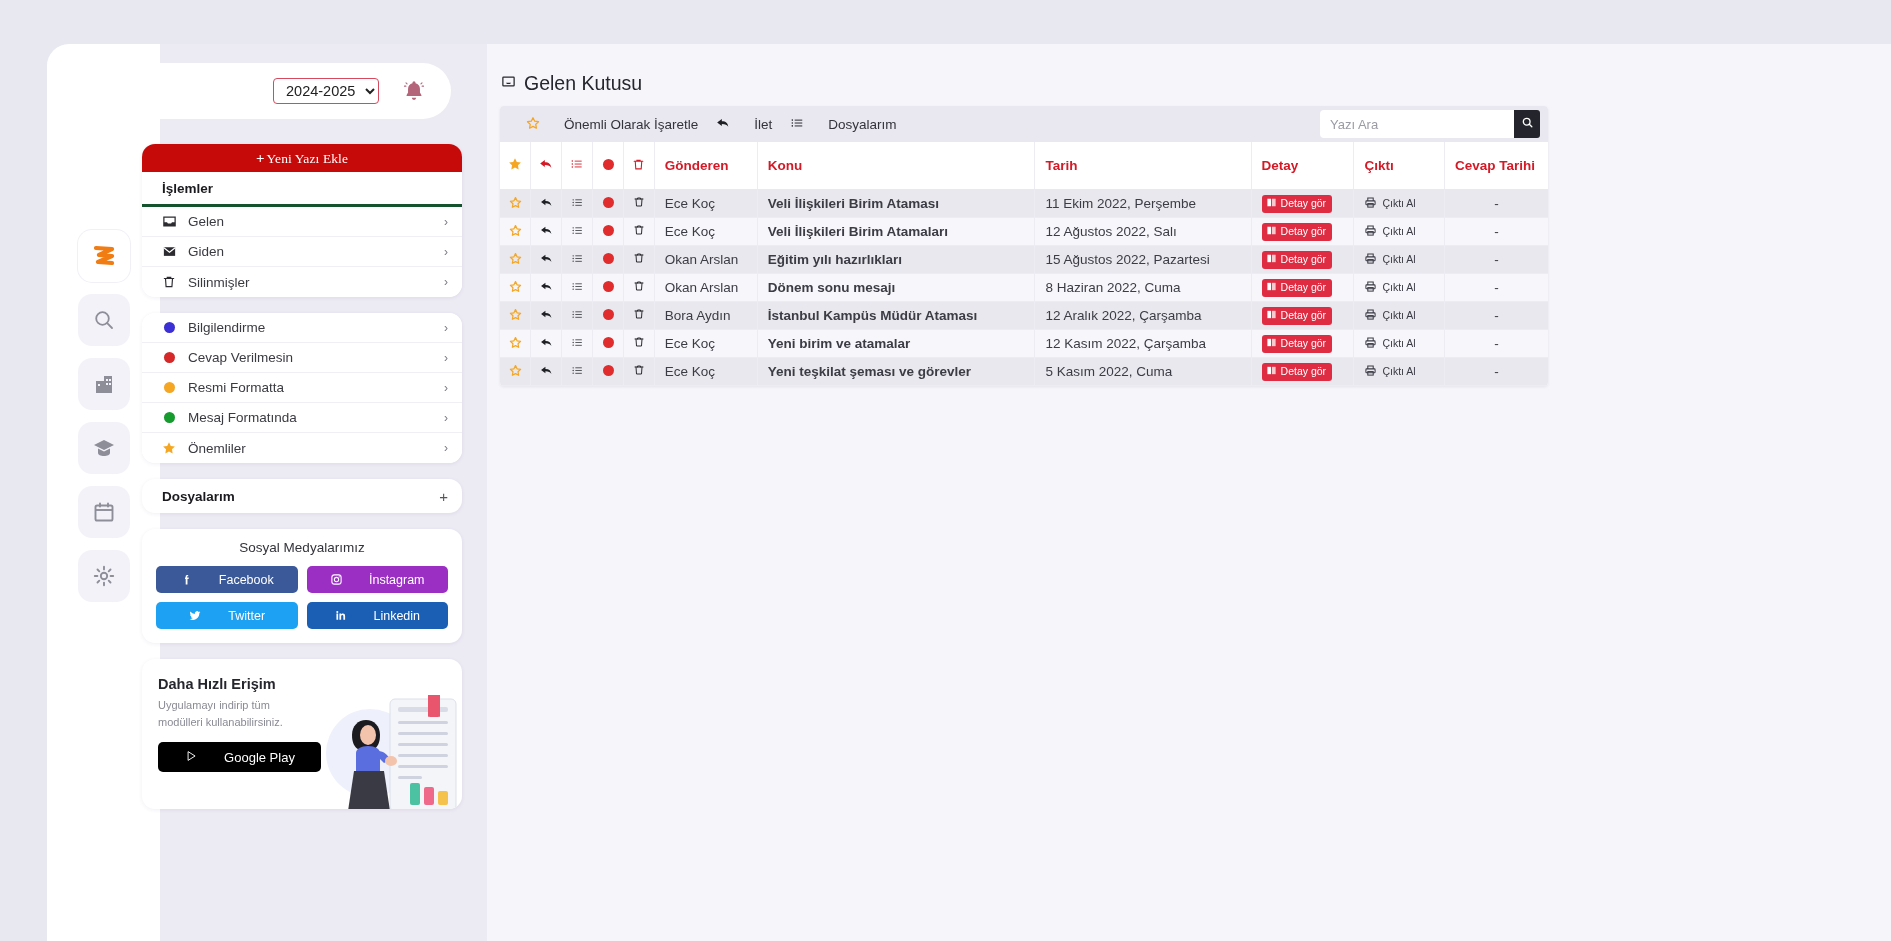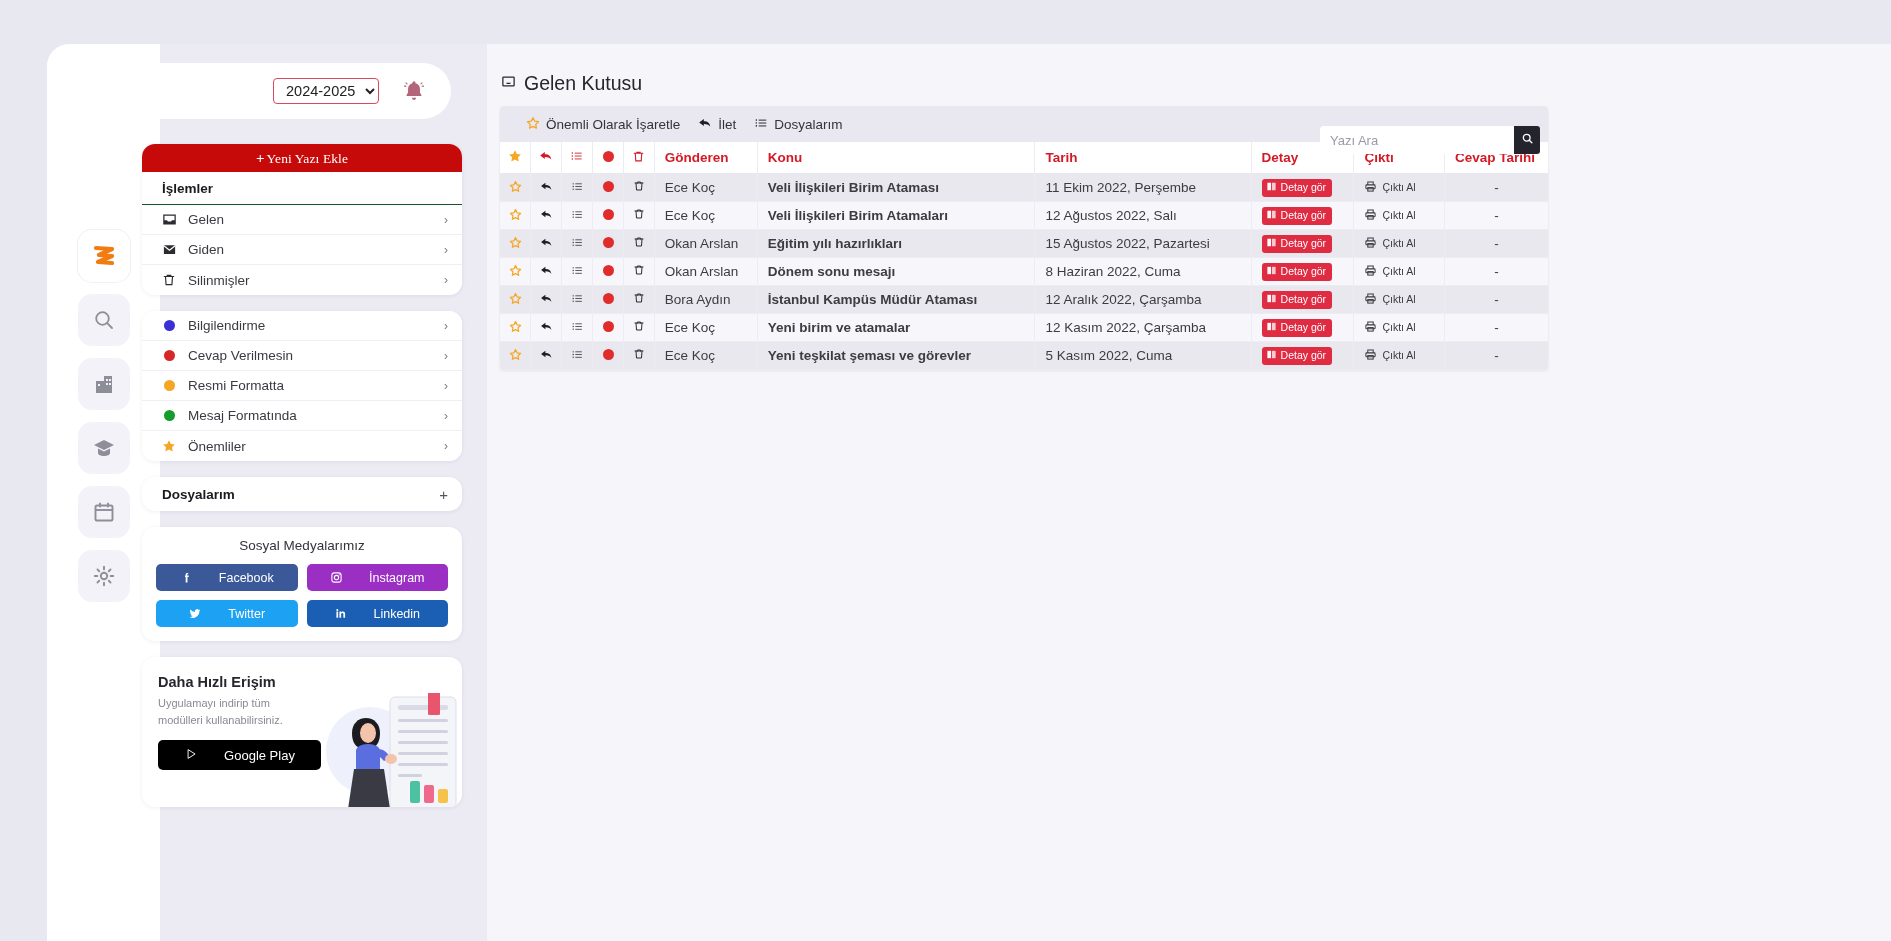--- a/index.html
+++ b/index.html
@@ -105,21 +105,21 @@
     cursor: pointer;
     letter-spacing: .1px;
   }
   .btn-new .plus { font-size: 15px; font-weight: bold; margin-right: 2px; }
   .grp-title {
     padding: 9px 20px 8px 20px;
     font-size: 13.5px;
     font-weight: bold;
     color: #1b1b1f;
     background: #fff;
-    border-bottom: 1px solid #14532d;
+    border-bottom: 3px solid #14532d;
   }
   .nav-row {
     display: flex; align-items: center;
     height: 30px;
     padding: 0 14px 0 20px;
     border-bottom: 1px solid #f0eff4;
     cursor: pointer;
     background: #fff;
   }
   .nav-row:last-child { border-bottom: none; }
@@ -232,26 +232,26 @@
   }
   .toolbar {
     background: #e9e7f0;
     height: 36px;
     display: flex; align-items: center;
     padding-left: 26px;
     gap: 18px;
     position: relative;
   }
   .tb-item {
-    display: flex; align-items: center; gap: 6px;
+    display: flex; align-items: center; gap: 24px;
     font-size: 13.5px; color: #33333b;
     cursor: pointer;
   }
   .search-wrap {
-    position: absolute; right: 8px; top: 20px;
+    position: absolute; right: 8px; top: 4px;
     display: flex; align-items: flex-start; padding-left: 32px;
   }
   .search-input {
     width: 194px; height: 28px;
     border: none; outline: none;
     background: #fff;
     border-radius: 4px 0 0 4px;
     padding: 0 10px;
     font-size: 13px;
     font-family: "Liberation Sans", sans-serif;
@@ -268,21 +268,21 @@
   }
 
   table.mail { width: 100%; border-collapse: collapse; }
   table.mail th {
     background: #fff;
     color: #d31a26;
     font-size: 13.5px;
     font-weight: bold;
     text-align: left;
     height: 31px;
-    padding: 8px 10px;
+    padding: 16px 10px;
     border-right: 1px solid #edecf2;
     border-bottom: 1px solid #e9e8ee;
     white-space: nowrap;
   }
   table.mail th.ic-col { text-align: center; padding: 0; width: 30px; }
   table.mail th:last-child { border-right: none; }
   table.mail td {
     height: 28px;
     padding: 0 10px;
     font-size: 13.5px;

